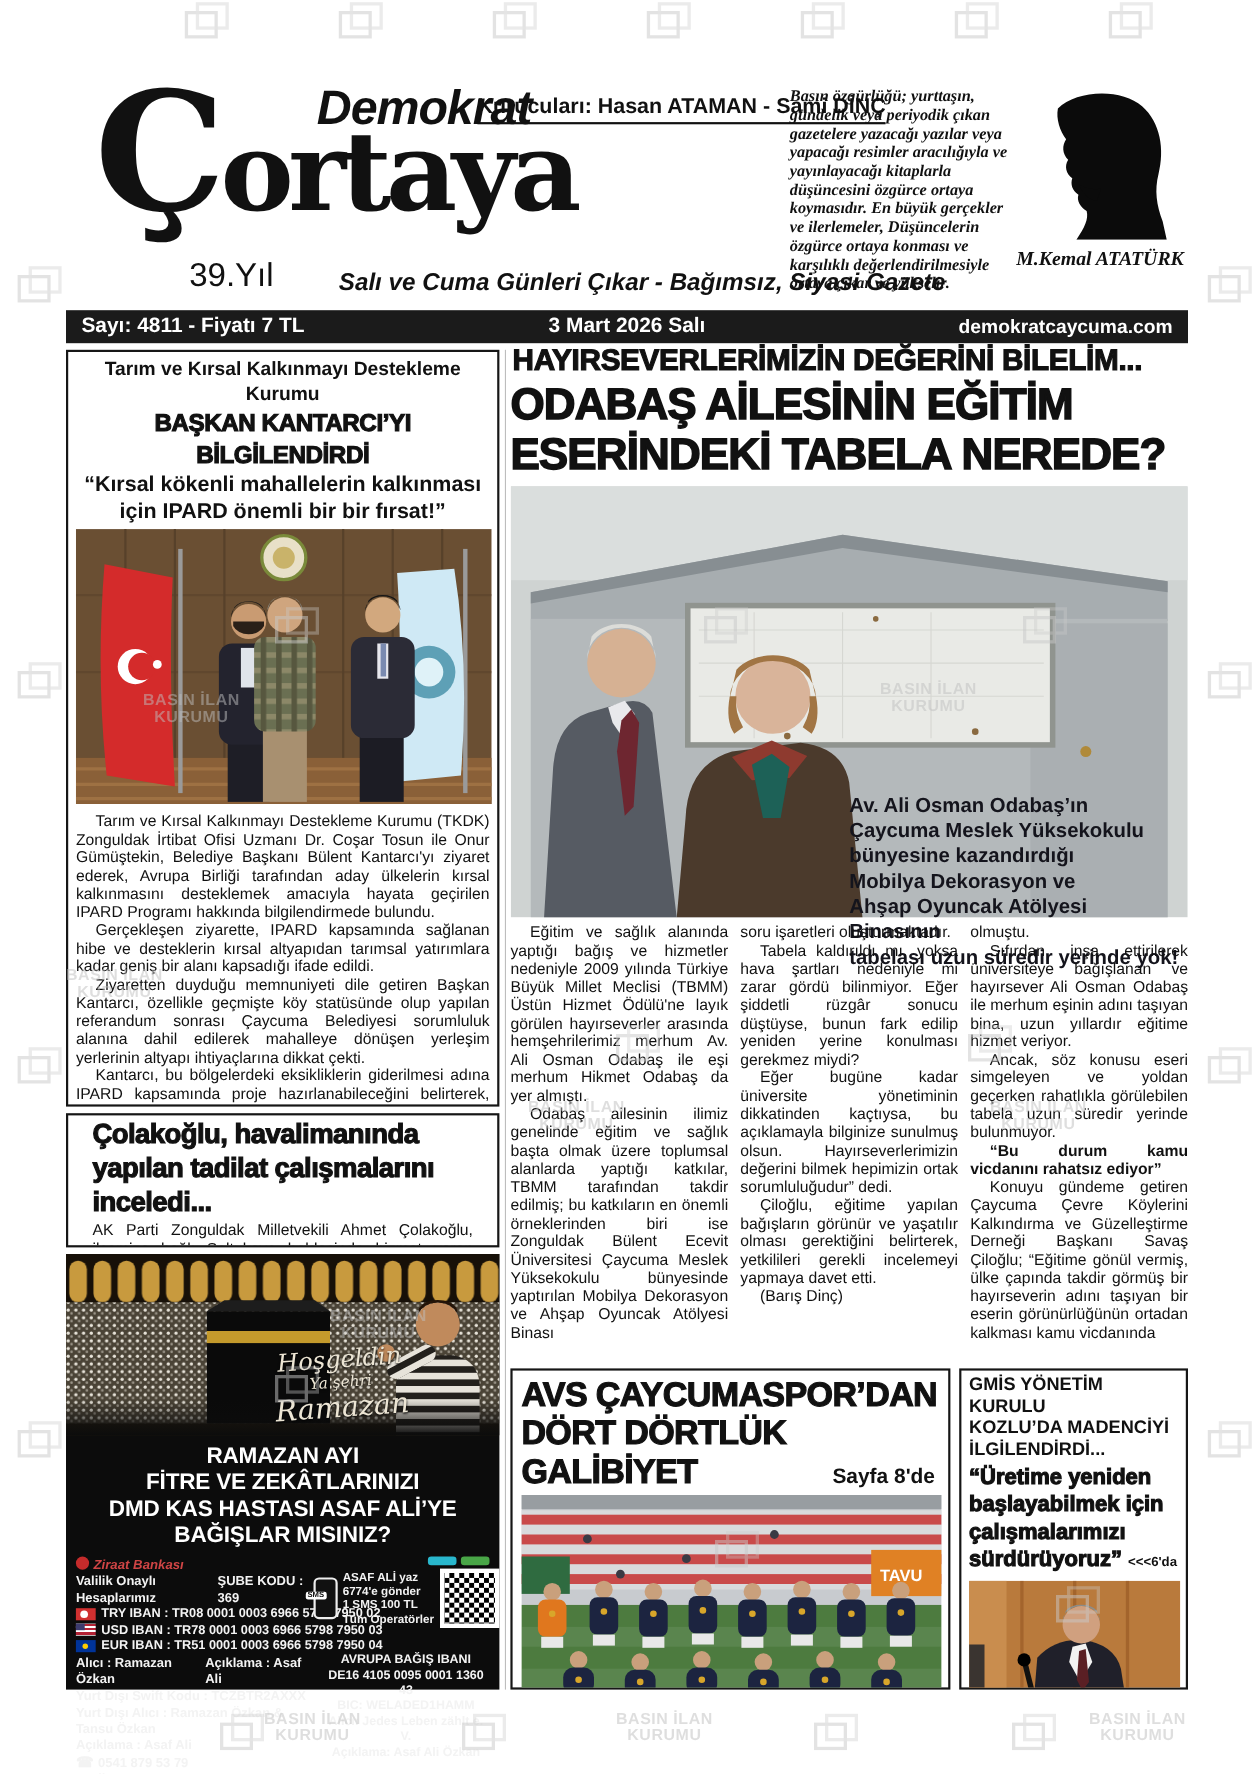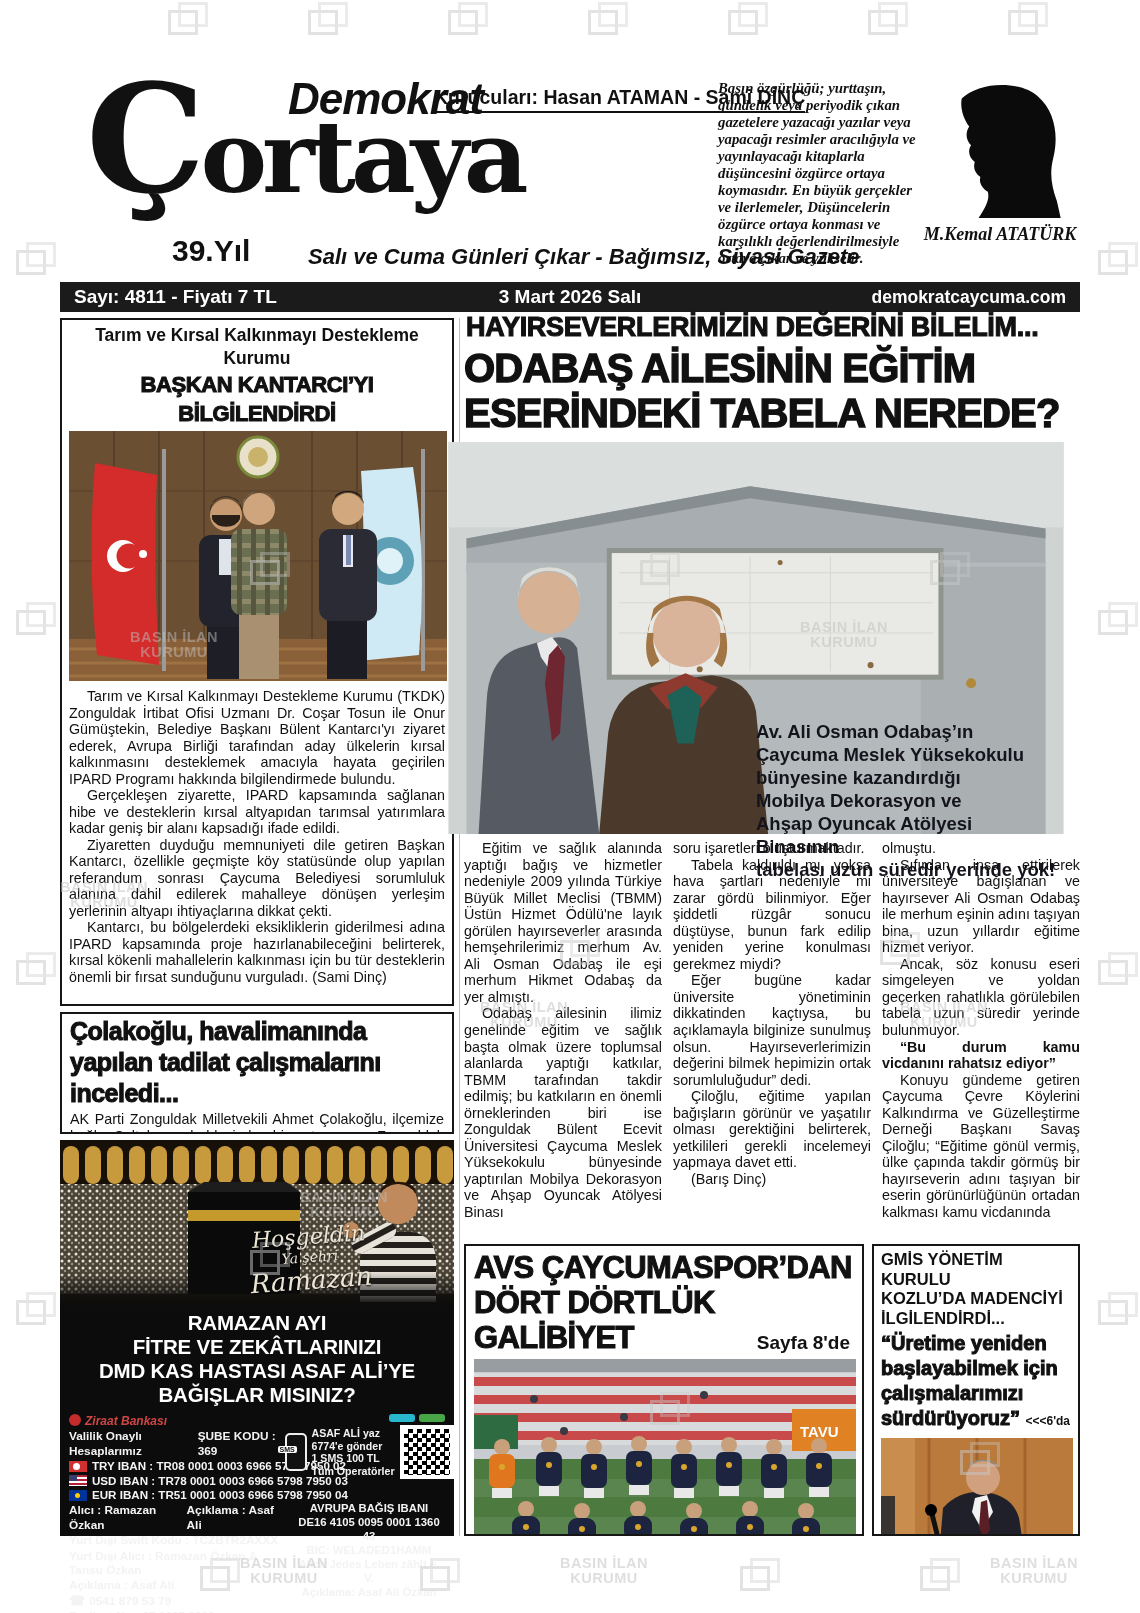--- a/index.html
+++ b/index.html
@@ -15,21 +15,21 @@
 .cube::before{content:"";position:absolute;left:7px;top:-11px;width:24px;height:19px;border:3px solid currentColor;opacity:.75}
 .wm{position:absolute;font-weight:bold;font-size:14.5px;line-height:15px;letter-spacing:.5px;text-align:center;color:#bfbfbf}
 
 
 .header{left:60px;top:78px;width:1020px;height:202px}
 .brand-title{left:26px;top:-14px;font-family:"DejaVu Serif",serif;font-weight:bold;letter-spacing:-5px;white-space:nowrap}
 .brand-title .cap{font-size:150px;line-height:150px}
 .brand-title .rest{font-size:100px}
 .demokrat{left:228px;top:-4px;font-size:44px;font-style:italic;font-weight:bold;letter-spacing:-1px}
 .founders{left:374px;top:8px;font-size:19.5px;font-weight:bold;border-bottom:2.5px solid #111;padding-bottom:2px}
-.yearbadge{left:112px;top:156px;font-size:30px;font-weight:bold}
+.yearbadge{left:112px;top:156px;font-size:30px;font-weight:normal}
 .tagline{left:248px;top:166px;font-size:22px;font-weight:bold;font-style:italic}
 .quote{left:658px;top:2px;width:198px;font-family:"Liberation Serif",serif;font-weight:bold;font-style:italic;font-size:14.8px;line-height:17px}
 .ataturk{left:860px;top:0;width:160px;text-align:center}
 .ataturk-cap{font-family:"Liberation Serif",serif;font-weight:bold;font-style:italic;font-size:18px;margin-top:2px}
 
 
 .infobar{left:60px;top:282px;width:1020px;height:30px;background:#1b1b1b;color:#fff;font-weight:bold;font-size:19px}
 .infobar .issue{position:absolute;left:14px;top:4px}
 .infobar .date{position:absolute;left:50%;transform:translateX(-50%);top:4px}
 .infobar .site{position:absolute;right:14px;top:5px;font-size:17.5px}
@@ -42,21 +42,21 @@
 .a1{left:60px;top:318px;width:394px;height:688px;padding:4px 7px}
 .a1-kicker{font-size:17.5px;font-weight:bold;text-align:center;line-height:23px}
 .a1-head{font-size:22px;font-weight:bold;text-align:center;line-height:29px;letter-spacing:-.4px}
 .a1-sub{font-size:19.5px;font-weight:bold;text-align:center;line-height:25px}
 .bodytext{font-size:14.3px;line-height:16.5px;text-align:justify}
 .para{margin:0;text-indent:1.25em;text-align:justify}
 .para.noindent{text-indent:0}
 .para.bold-sub{font-weight:bold}
 
 
-.a2{left:60px;top:1012px;width:394px;height:122px;padding:2px 8px}
+.a2{left:60px;top:1012px;width:394px;height:122px;padding:2px 22px}
 .a2-head{font-size:25px;font-weight:bold;line-height:31px;letter-spacing:-.5px}
 
 
 .ad{left:60px;top:1140px;width:394px;height:396px;background:#0c0c0c;color:#f3f3f3}
 .greet{position:absolute;left:150px;top:84px;width:200px;text-align:center;transform:rotate(-4deg);
   font-family:"DejaVu Serif",serif;font-style:italic;color:#ece5d4;z-index:3;text-shadow:0 1px 2px #000}
 .greet div:nth-child(1){font-size:22px}
 .greet div:nth-child(2){font-size:14px}
 .greet div:nth-child(3){font-size:26px}
 .ad-headline{margin-top:2px;text-align:center;font-weight:bold;font-size:20.5px;line-height:24px;color:#fff;letter-spacing:-.2px}
@@ -83,21 +83,21 @@
 .sms-row{display:flex;gap:5px;align-items:center}
 .phone-shape{width:18px;height:34px;border:2.5px solid #eee;border-radius:5px;position:relative;background:#111;flex:0 0 auto}
 .sms-tag{position:absolute;left:-9px;top:11px;background:#fff;color:#111;font-size:7px;font-weight:bold;padding:0 2px;border-radius:2px}
 .sms-lines{display:flex;flex-direction:column;font-weight:bold;font-size:10.6px;line-height:12.5px;white-space:nowrap}
 .qr{width:46px;height:46px;border:4px solid #fff;background-image:conic-gradient(#000 25%,#fff 0 50%,#000 0 75%,#fff 0);background-size:9px 9px;flex:0 0 auto}
 .eu-block{margin-top:22px;text-align:center;font-weight:bold;font-size:11.3px;line-height:14px}
 
 
 .main-kicker{left:466px;top:312px;width:614px;font-size:27px;font-weight:bold;letter-spacing:-.3px}
 .main-headline{left:464px;top:346px;width:616px;font-size:40px;font-weight:bold;line-height:45px;letter-spacing:-.8px}
-.photo-main{left:448px;top:442px;width:616px;height:443px}
+.photo-main{left:464px;top:442px;width:616px;height:443px}
 .photo-caption{position:absolute;right:8px;bottom:4px;width:300px;font-size:18.5px;font-weight:bold;line-height:23px;color:#14141c}
 .main-body{left:464px;top:840px;width:616px;height:398px;display:flex;gap:11px}
 .main-col{width:198px;font-size:14.3px;line-height:16.55px}
 
 
 .sports{left:464px;top:1244px;width:400px;height:292px;padding:4px 8px}
 .sports-head{font-size:31px;font-weight:bold;line-height:35px;letter-spacing:-.6px}
 .pageref{position:absolute;right:12px;top:86px;font-size:19px;font-weight:bold;z-index:2}
 .gmis{left:872px;top:1244px;width:208px;height:292px;padding:4px 7px}
 .gmis-kicker{font-size:16.5px;font-weight:bold;line-height:19.5px}
@@ -195,20 +195,21 @@
     <span class="issue">Sayı: 4811 -  Fiyatı 7 TL</span>
     <span class="date">3 Mart 2026 Salı</span>
     <span class="site">demokratcaycuma.com</span>
   </div>
 
   <div class="divider"></div>
 
   <div class="box a1">
     <div class="a1-kicker">Tarım ve Kırsal Kalkınmayı Destekleme Kurumu</div>
     <div class="a1-head hv">BAŞKAN KANTARCI’YI BİLGİLENDİRDİ</div>
+    <div class="a1-sub">“Kırsal kökenli mahallelerin  kalkınması için IPARD önemli bir  bir fırsat!”</div>
     <svg width="378" height="250" viewBox="0 0 378 250" style="margin:3px 0">
       <defs>
         <pattern id="plaid" width="14" height="14" patternUnits="userSpaceOnUse">
           <rect width="14" height="14" fill="#6a6f52"></rect>
             <rect width="14" height="5" fill="#8c8868"></rect>
             <rect width="5" height="14" fill="#57573f"></rect>
         </pattern>
       </defs>
       <rect width="378" height="250" fill="#6a4f33"></rect>
       <g stroke="#57412a" stroke-width="2">

